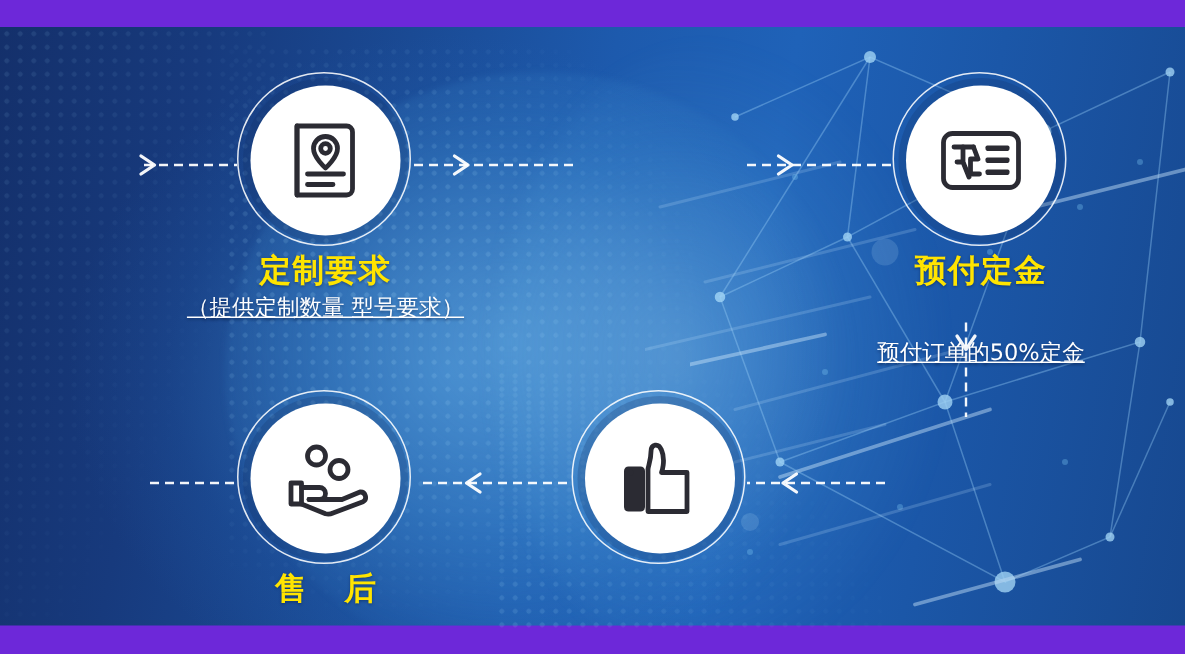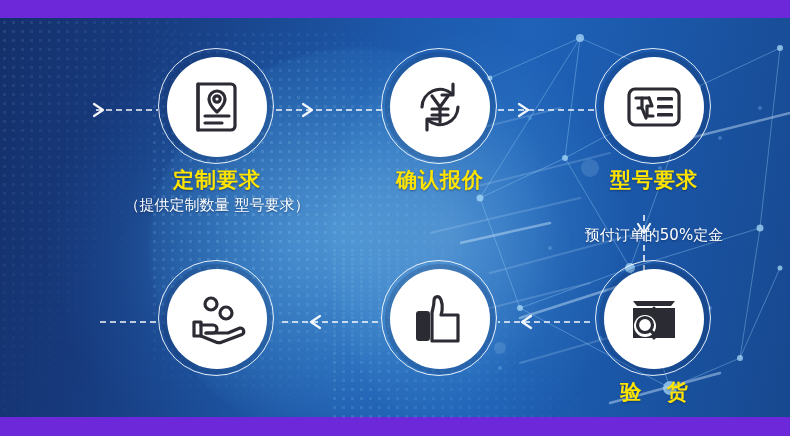--- a/index.html
+++ b/index.html
@@ -50,21 +50,21 @@
           background:#ffffff;margin:0 auto;
           box-shadow:0 0 0 5px rgba(20,45,95,.22);}
   .ring{position:absolute;left:-9px;top:-9px;width:114px;height:114px;border-radius:50%;
         border:1.6px solid rgba(255,255,255,.88);}
   .circle svg{position:absolute;left:50%;top:50%;transform:translate(-50%,-50%);}
   .title{margin-top:13px;font-size:21px;font-weight:bold;color:#ffe400;
          letter-spacing:1px;line-height:1;white-space:nowrap;
          text-shadow:0 1px 2px rgba(0,20,60,.45);}
   .title.sp{letter-spacing:9px;text-indent:9px;}
   .sub{margin-top:7px;font-size:15px;color:#ffffff;line-height:1;white-space:nowrap;
-       text-shadow:0 1px 2px rgba(0,20,60,.45);}
+       text-shadow:0 1px 2px rgba(0,20,60,.45);text-decoration:underline;}
 
   #step1{left:157px;top:57px;width:120px;}
   #step2{left:380px;top:57px;width:120px;}
   #step3{left:594px;top:57px;width:120px;}
   #step4{left:157px;top:269px;width:120px;}
   #step5{left:380px;top:269px;width:120px;}
   #step6{left:594px;top:269px;width:120px;}
 
   #step1 .sub{margin-left:-46px;margin-right:-46px;}
   #step3 .sub{margin-left:-40px;margin-right:-40px;margin-top:37px;}
@@ -196,89 +196,61 @@
         <path class="ico" d="M12 8 v46" stroke-width="5"></path>
         <path class="ico" d="M19 40 h24 M19 47 h17"></path>
         <path class="ico" d="M31 15 a8 8 0 0 1 8 8 c0 6 -8 13 -8 13 s-8 -7 -8 -13 a8 8 0 0 1 8 -8 z"></path>
         <circle class="ico" cx="31" cy="23" r="3.2"></circle>
       </svg>
     </div>
     <div class="title">定制要求</div>
     <div class="sub">（提供定制数量 型号要求）</div>
   </div>
 
-  <div class="step" id="step2">
-    <div class="circle">
-      <div class="ring"></div>
-      <svg width="66" height="66" viewBox="0 0 66 66">
-        <path class="ico" stroke-width="4.2" d="M15 33 a18 18 0 0 1 30 -13"></path>
-        <path class="ico" stroke-width="4.2" d="M51 33 a18 18 0 0 1 -30 13"></path>
-        <polyline class="ico" stroke-width="4.2" points="46,10 46,21 35,21"></polyline>
-        <polyline class="ico" stroke-width="4.2" points="20,56 20,45 31,45"></polyline>
-        <path class="ico" stroke-width="4" d="M25 22 L33 33 L41 22"></path>
-        <path class="ico" stroke-width="4" d="M33 33 v15"></path>
-        <path class="ico" stroke-width="4" d="M25 35 h16 M25 41 h16"></path>
-      </svg>
-    </div>
-    <div class="title">确认报价</div>
-  </div>
 
   <div class="step" id="step3">
     <div class="circle">
       <div class="ring"></div>
       <svg width="62" height="62" viewBox="0 0 62 62">
         <rect class="ico" stroke-width="4" x="6" y="13" width="50" height="36" rx="6"></rect>
         <g class="ico" stroke-width="3.6">
           <path d="M13 22 h13"></path>
           <path d="M19 22 v10 M19 32 h-4 M19 32 l4 10"></path>
           <path d="M26 22 l3 8 h-5 v10 h6"></path>
         </g>
         <g class="ico-f">
           <rect x="34" y="21" width="16" height="3.6" rx="1.2"></rect>
           <rect x="34" y="29" width="16" height="3.6" rx="1.2"></rect>
           <rect x="34" y="37" width="16" height="3.6" rx="1.2"></rect>
         </g>
       </svg>
     </div>
-    <div class="title">型号要求</div>
+    <div class="title">预付定金</div>
     <div class="sub">预付订单的50%定金</div>
   </div>
 
   <div class="step" id="step4">
     <div class="circle">
       <div class="ring"></div>
       <svg width="62" height="62" viewBox="0 0 62 62">
         <circle class="ico" stroke-width="3" cx="25" cy="16" r="6"></circle>
         <circle class="ico" stroke-width="3" cx="40" cy="25" r="6"></circle>
         <path class="ico" stroke-width="3" d="M8 34 h7 v14 h-7 z"></path>
         <path class="ico" stroke-width="3" d="M15 37 h12 a4 4 0 0 1 0 8 h-7"></path>
         <path class="ico" stroke-width="3" d="M20 45 h22 l12 -5 a3.5 3.5 0 0 1 2 6.5 L36 54 a8 8 0 0 1 -5 .5 L15 48"></path>
       </svg>
     </div>
+    <div class="title sp">售 后</div>
   </div>
 
   <div class="step" id="step5">
     <div class="circle">
       <div class="ring"></div>
       <svg width="60" height="60" viewBox="0 0 60 60">
         <rect class="ico-f" x="6" y="22" width="14" height="30" rx="3"></rect>
         <circle class="ico-f" cx="10.5" cy="26" r="2"></circle>
         <path class="ico" stroke-width="3.6" d="M22 24 L22 52 L48 52 L48 26 L31 26 C31 26 34 18 31 11 C29 6 24 7 24 12 C24 18 22 22 22 24 Z"></path>
       </svg>
     </div>
   </div>
 
-  <div class="step" id="step6">
-    <div class="circle">
-      <div class="ring"></div>
-      <svg width="62" height="62" viewBox="0 0 62 62">
-        <path class="ico-f" d="M10 13 h42 l-4 5 h-34 z"></path>
-        <path class="ico-f" d="M10 20 h42 v30 h-42 z"></path>
-        <path class="ico" stroke="#ffffff" stroke-width="2.4" d="M31 20 v30"></path>
-        <circle cx="22" cy="38" r="11" fill="#ffffff"></circle>
-        <circle class="ico" stroke-width="3.4" cx="22" cy="37" r="7.5"></circle>
-        <line class="ico" stroke-width="3.8" x1="27.4" y1="42.4" x2="33" y2="48"></line>
-      </svg>
-    </div>
-    <div class="title sp">验 货</div>
-  </div>
 
 </div>
 
 </body></html>

